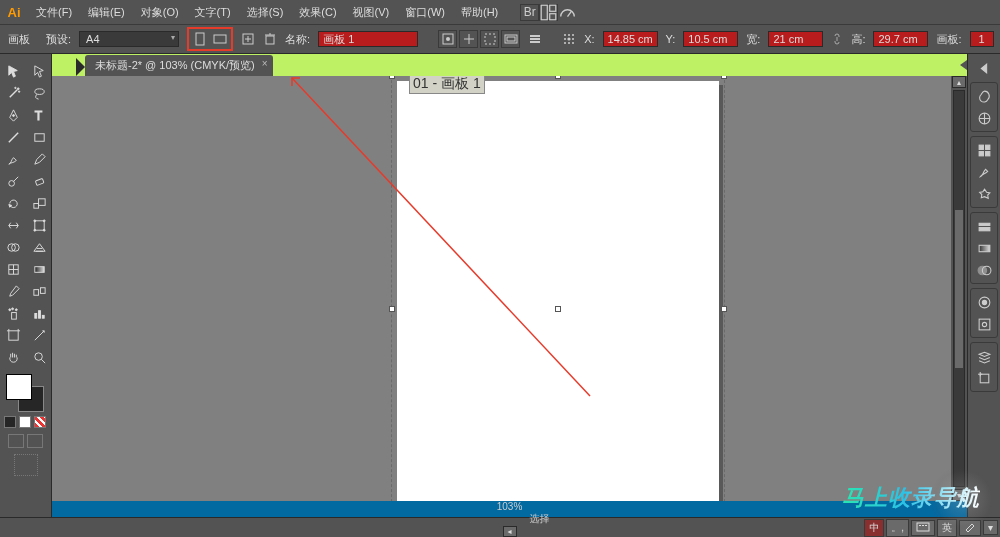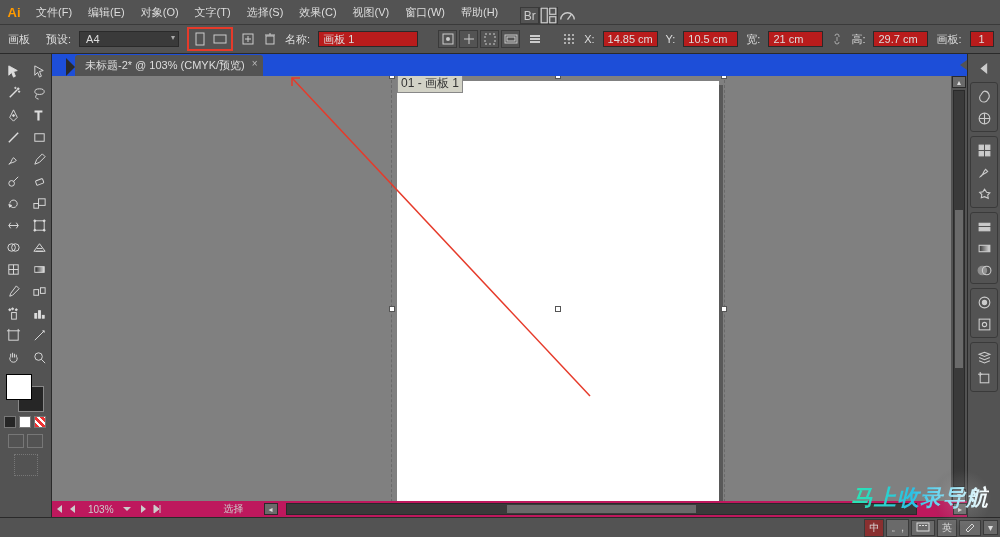--- a/index.html
+++ b/index.html
@@ -1,17 +1,17 @@
 <!DOCTYPE html>
 <html><head>
 <meta charset="utf-8">
 <style>
 * { margin:0; padding:0; box-sizing:border-box; font-family:"Microsoft YaHei","SimSun",Arial,sans-serif; user-select:none; }
 html,body { width:1000px; height:537px; overflow:hidden; background:#4a4a4a; }
-.menubar { height:24px; background:#535353; display:flex; align-items:flex-end; font-size:11px; color:#ddd; }
+.menubar { height:24px; background:#535353; display:flex; align-items:center; font-size:11px; color:#ddd; }
 .ai-logo { width:28px; height:24px; display:flex; align-items:center; justify-content:center; color:#ff9a00; font-weight:bold; font-size:13px; font-family:Arial; }
 .menu-item { padding:0 8px; line-height:24px; cursor:default; }
 .menu-right { margin-left:auto; display:flex; align-items:center; gap:4px; padding-right:6px; }
 .ibox { width:19px; height:17px; border:1px solid #3a3a3a; display:flex; align-items:center; justify-content:center; font-size:12px; color:#ccc; background:#535353; }
 .workspace-dd { background:#3a3a3a; color:#ddd; font-size:11px; padding:2px 18px 2px 8px; position:relative; }
 .workspace-dd:after { content:"▾"; position:absolute; right:4px; top:2px; font-size:8px; color:#ccc;}
 .search-ico { width:16px; height:16px; color:#ccc; }
 .winbtn { width:22px; height:16px; display:flex; align-items:center; justify-content:center; color:#ddd; }
 
 .controlbar { height:30px; background:#535353; border-top:1px solid #3a3a3a; border-bottom:1px solid #2a2a2a; display:flex; align-items:center; padding:0 8px; gap:8px; font-size:11px; color:#ddd; }
@@ -39,54 +39,54 @@
 .fg { width:26px; height:26px; background:#fff; border:1px solid #000; position:absolute; left:2px; top:2px; }
 .bg { width:26px; height:26px; background:#262626; border:1px solid #888; position:absolute; left:14px; top:14px; }
 .mini-sw { display:flex; gap:3px; margin-top:4px; }
 .mini-sw div { width:12px; height:12px; border:1px solid #777;}
 .mini-sw .a{background:#262626}.mini-sw .b{background:#fff}.mini-sw .c{background:repeating-linear-gradient(45deg,#e33,#e33 3px,#fff 3px,#fff 5px);}
 .screen-btns{display:flex;gap:3px;margin-top:6px;padding:0 4px;}
 .screen-btns div{width:16px;height:14px;border:1px solid #777;background:#535353}
 .fly{width:24px;height:22px;margin:6px auto;border:1px dotted #777;}
 
 .center-area { flex:1; background:#4a4a4a; display:flex; flex-direction:column; position:relative;}
-.tabrow { height:22px; background:#1d4ed8; display:flex; align-items:flex-end; padding-left:12px; font-size:11px; }
+.tabrow { height:22px; background:#bef264; display:flex; align-items:flex-end; padding-left:22px; font-size:11px; }
 .doc-tab { background:#535353; padding:3px 18px 3px 10px; color:#ddd; position:relative; border-top-left-radius:3px; border-top-right-radius:3px;}
 .doc-tab .x { position:absolute; right:5px; top:3px; font-size:10px; color:#bbb;}
 .trisep{width:0;height:0;border-top:9px solid transparent;border-bottom:9px solid transparent;border-left:9px solid #2a2a2a;margin-left:2px}
 .canvas-host { flex:1; background:#808080; position:relative; overflow:hidden; }
-.scroll-h { height:16px; background:#be185d; display:flex; align-items:center; font-size:10px; color:#ccc; position:relative;}
+.scroll-h { height:16px; background:#0369a1; display:flex; align-items:center; font-size:10px; color:#ccc; position:relative;flex-direction:column;}
 .scroll-h .zm { padding:0 8px;}
 .scroll-h .lbl { margin-left:60px;}
 .sc-track{flex:1;margin:0 36px 0 8px;height:12px;background:#3a3a3a;border:1px solid #2a2a2a;position:relative}
 .sc-thumb-h{position:absolute;left:35%;width:30%;top:1px;bottom:1px;background:#6a6a6a}
 .sc-arrow{width:14px;height:12px;background:#6a6a6a;display:flex;align-items:center;justify-content:center;font-size:8px;color:#ddd;border:1px solid #2a2a2a;}
 .scroll-v { position:absolute; right:0; top:22px; bottom:16px; width:16px; background:#535353; display:flex; flex-direction:column; align-items:center;}
 .sv-track{flex:1;width:12px;background:#3a3a3a;border:1px solid #2a2a2a;position:relative;margin:2px 0}
 .sv-thumb{position:absolute;top:30%;height:40%;left:1px;right:1px;background:#6a6a6a}
 
 .artboard { position:absolute; left:345px; top:5px; width:322px; height:455px; background:#fff; box-shadow:4px 4px 0 rgba(0,0,0,.3);}
 .sel-rect { position:absolute; left:339px; top:-1px; width:334px; height:467px; border:1px dashed #6a6a6a; }
 .handle { position:absolute; width:6px; height:6px; border:1px solid #555; background:#fff; }
 .h-tl{left:-3px;top:-3px}.h-tm{left:50%;margin-left:-3px;top:-3px}.h-tr{right:-3px;top:-3px}
 .h-ml{left:-3px;top:50%;margin-top:-3px}.h-mm{left:50%;top:50%;margin-left:-3px;margin-top:-3px}.h-mr{right:-3px;top:50%;margin-top:-3px}
-.ab-label{position:absolute;left:0;top:-7px;font-size:12px;background:#d2d2c6;color:#333;padding:0 3px;border:1px solid #888}
+.ab-label{position:absolute;left:12px;top:-7px;font-size:14px;background:#d2d2c6;color:#333;padding:0 3px;border:1px solid #888}
 .arrow-ann{position:absolute;stroke:#e63a2a;fill:none;stroke-width:1.5}
 
 .right-rail{width:33px;background:#535353;border-left:1px solid #2a2a2a;display:flex;flex-direction:column;align-items:center;padding-top:4px;gap:4px;position:relative}
 .right-rail:before{content:"";position:absolute;left:-8px;top:6px;width:0;height:0;border-top:5px solid transparent;border-bottom:5px solid transparent;border-right:7px solid #535353}
 .rail-grp{border:1px solid #3a3a3a;border-radius:3px;display:flex;flex-direction:column;gap:2px;padding:3px 2px}
 .rail-btn{width:22px;height:20px;display:flex;align-items:center;justify-content:center}
 .rail-btn svg{width:15px;height:15px;fill:#ccc;stroke:#ccc}
 
 .footer{height:20px;background:#535353;border-top:1px solid #2a2a2a;display:flex;align-items:center}
 .taskbar{margin-left:auto;display:flex;align-items:center;gap:2px;padding-right:2px}
 .taskbar .seg{font-size:10px;color:#ddd;padding:1px 4px;background:#6a6a6a;border:1px solid #3a3a3a}
 
-.watermark{position:absolute;right:11px;bottom:24px;font-size:22px;font-weight:900;font-style:italic;letter-spacing:1px;
+.watermark{position:absolute;right:20px;bottom:24px;font-size:22px;font-weight:900;font-style:italic;letter-spacing:1px;
  background:linear-gradient(90deg,#2ae6b0,#2ac1e6 45%,#ffffff 100%);
  -webkit-background-clip:text;background-clip:text;color:transparent;pointer-events:none}
 .wm-circle{position:absolute;right:8px;bottom:6px;width:64px;height:64px;border-radius:50%;background:radial-gradient(circle at 55% 50%,rgba(190,190,190,.25),rgba(80,80,80,.05) 60%,transparent 70%);pointer-events:none}
 </style>
 </head>
 <body>
 
 <div class="menubar">
   <div class="ai-logo">Ai</div>
   <div class="menu-item">文件(F)</div>

